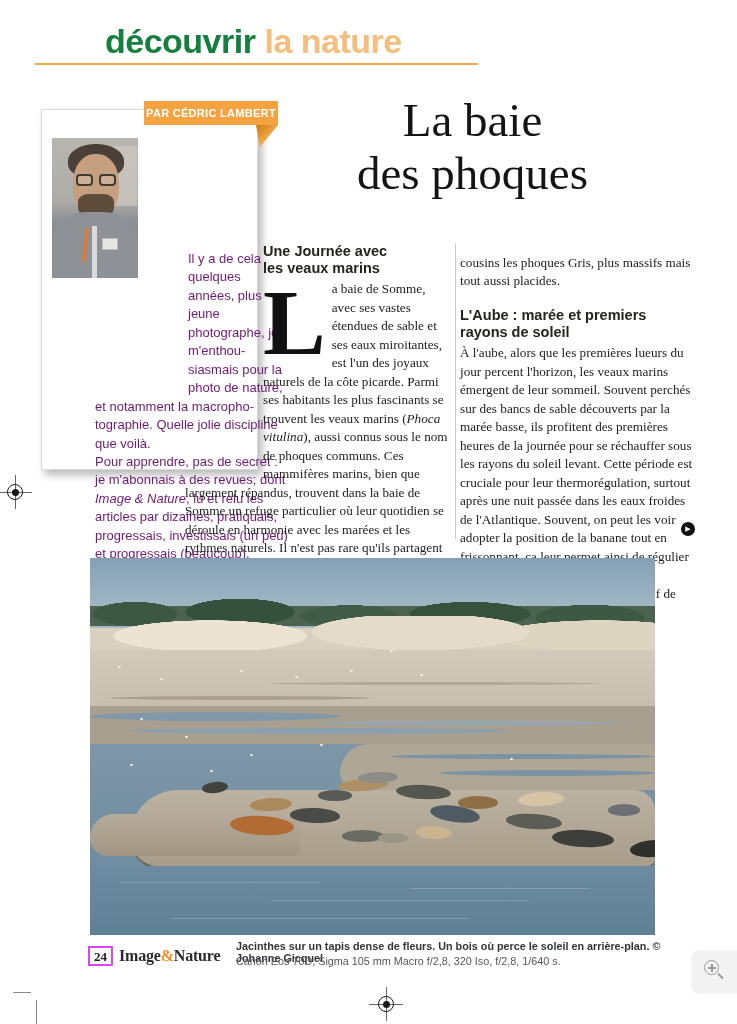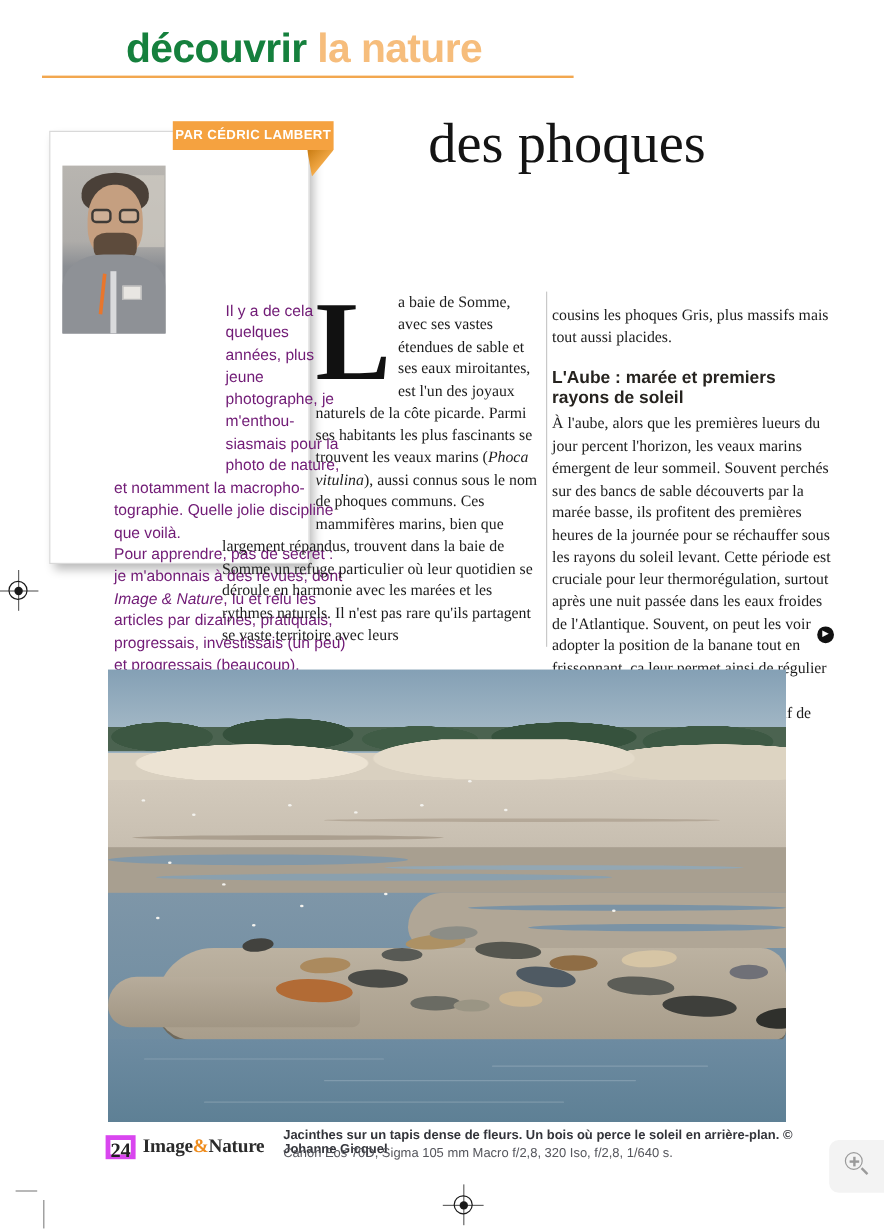--- a/index.html
+++ b/index.html
@@ -90,22 +90,22 @@
               background:linear-gradient(#b7ac9b,#a19684); border-radius:40px 20px 10px 30px; }
   .fgwater { position:absolute; left:0; top:308px; width:565px; height:69px;
              background:linear-gradient(#6d8ba1,#5e8095); }
   .ripple { position:absolute; height:1px; background:rgba(255,255,255,.18); border-radius:1px; }
   .seal { position:absolute; border-radius:50% 50% 48% 48%; }
   .gull { position:absolute; width:3px; height:2px; border-radius:50%; background:#f3f2ee; }
 
   
   .cap1 { position:absolute; left:236px; top:940px; width:465px; font-size:10.8px; font-weight:bold; color:#33343a; }
   .cap2 { position:absolute; left:236px; top:955px; width:465px; font-size:10.8px; color:#55565c; }
-  .pagebox { position:absolute; left:88px; top:946px; width:25px; height:20px; border:4px solid #d946ef;
-             font-family:"Liberation Serif", serif; font-weight:bold; font-size:17px; color:#222;
+  .pagebox { position:absolute; left:88px; top:946px; width:25px; height:20px; border:2px solid #d946ef;
+             font-family:"Liberation Serif", serif; font-weight:bold; font-size:13px; color:#222;
              text-align:center; line-height:17px; }
   .brand { position:absolute; left:119px; top:947px; font-family:"Liberation Serif", serif;
            font-weight:bold; font-size:16px; color:#2b2b2b; letter-spacing:-0.2px; }
   .brand .amp { color:#ef8d1f; }
 
   
   .reg { position:absolute; width:34px; height:34px; }
   .reg .c { position:absolute; left:9px; top:9px; width:16px; height:16px; border:1.5px solid #1a1a1a; border-radius:50%; }
   .reg .d { position:absolute; left:14px; top:14px; width:7px; height:7px; background:#1a1a1a; border-radius:50%; }
   .reg .v { position:absolute; left:17px; top:0; width:1px; height:34px; background:#666; }
@@ -143,24 +143,27 @@
         <span class="gl"></span>
         <span class="gr"></span>
       </div>
     <div class="p-hoodie"></div>
     <div class="p-zip"></div>
     <div class="p-cord"></div>
     <div class="p-badge"></div>
   </div>
 
   <div class="title">
+    <div>La baie</div>
     <div>des phoques</div>
   </div>
 
   <div class="col1">
+    <div class="colhead">Une Journée avec
+les veaux marins</div>
     <div class="serif">
       <span class="spacer"></span><span class="dropcap">L</span><span>a baie de Somme, avec ses vastes étendues de sable et ses eaux miroitantes, est l'un des joyaux naturels de la côte picarde. Parmi ses habitants les plus fascinants se trouvent les veaux marins (</span><i>Phoca vitulina</i><span>), aussi connus sous le nom de phoques communs. Ces mammifères marins, bien que largement répandus, trouvent dans la baie de Somme un refuge particulier où leur quotidien se déroule en harmonie avec les marées et les rythmes naturels. Il n'est pas rare qu'ils partagent se vaste territoire avec leurs</span>
     </div>
   </div>
 
   <div class="coldiv"></div>
 
   <div class="col2">
     <div class="serif">cousins les phoques Gris, plus massifs mais tout aussi placides.</div>
     <div class="colhead">L'Aube : marée et premiers

